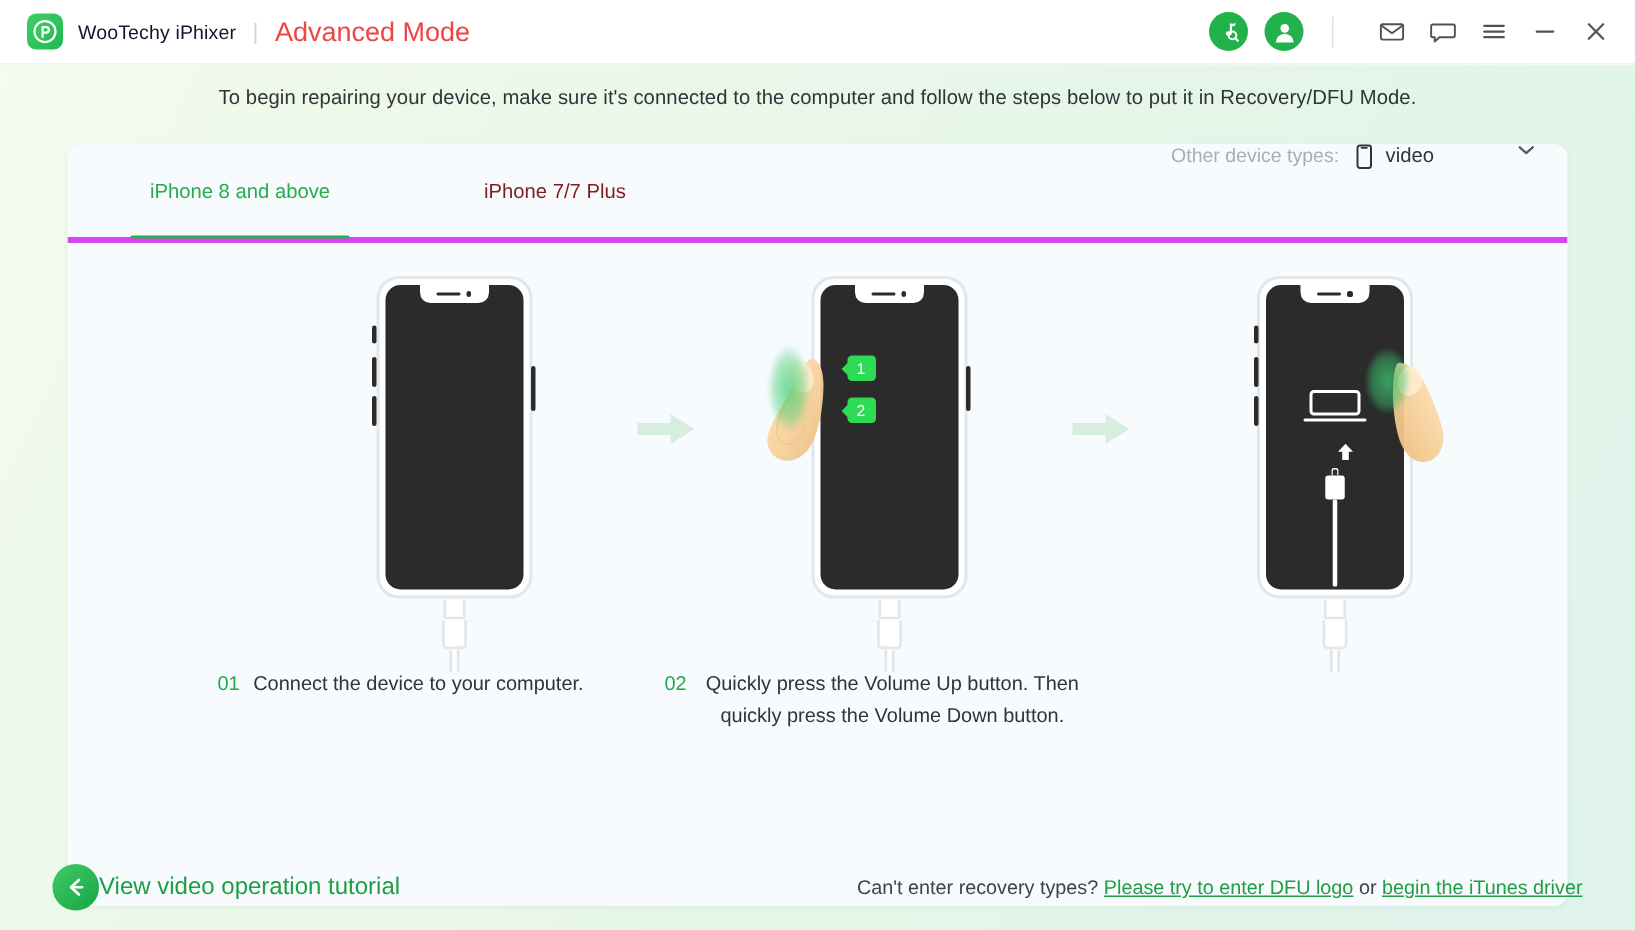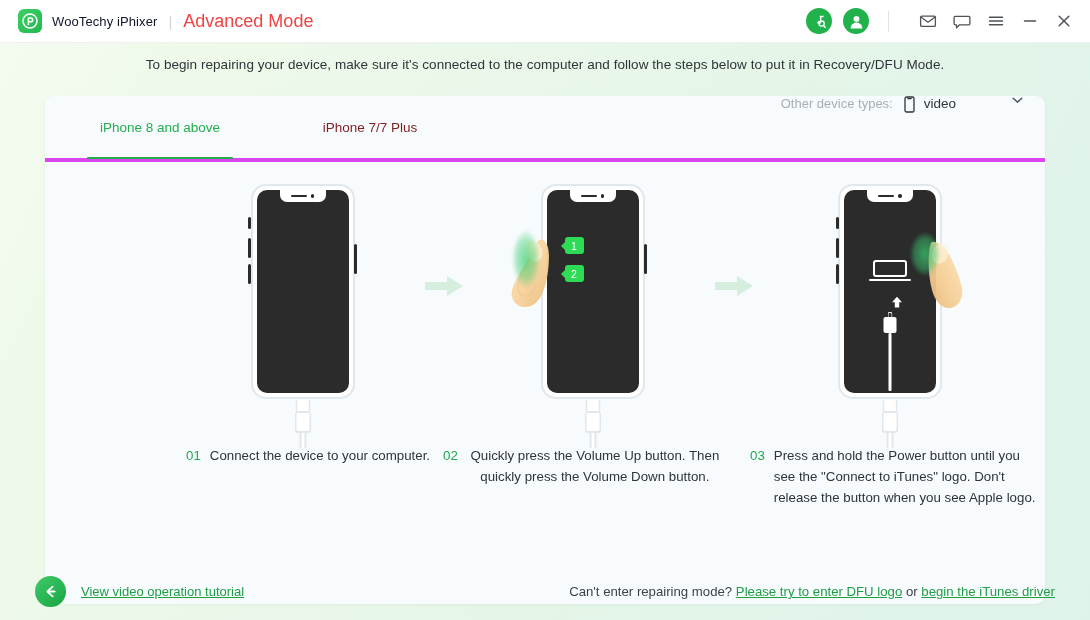--- a/index.html
+++ b/index.html
@@ -303,21 +303,21 @@
     width: 2.5px; height: 58px; background: #ffffff;
     margin: 0 auto; border-radius: 1px;
   }
 
   
   .steptext {
     position: absolute;
     display: flex; align-items: flex-start;
     font-size: 13.3px; line-height: 21px; color: #2f3438;
   }
-  .st-1 { left: 100px; top: 283px; width: 290px; margin-left: 41px; }
+  .st-1 { left: 100px; top: 283px; width: 290px; }
   .st-2 { left: 398px; top: 283px; width: 280px; text-align: center; }
   .st-3 { left: 705px; top: 283px; width: 290px; }
   .stepnum {
     color: #22a94d; flex: none;
     margin-right: 9px; font-size: 13.3px;
   }
   .stepbody { flex: 1 1 auto; }
 
   
   .footer {
@@ -326,23 +326,22 @@
     display: flex; align-items: center;
   }
   .back-btn {
     margin-left: 35px;
     width: 31px; height: 31px; border-radius: 50%;
     background: linear-gradient(140deg,#41c96a,#16a641);
     display: flex; align-items: center; justify-content: center;
     flex: none; cursor: default;
   }
   .vlink {
-    margin-left: 15px;
-    font-size: 13px; color: #1f9e45;
-    text-decoration: underline; cursor: default; white-space: nowrap;
+    font-size: 16px; color: #1f9e45;
+    cursor: default; white-space: nowrap;
   }
   .footer-right {
     margin-left: auto; margin-right: 35px;
     font-size: 13.2px; color: #3d4348; white-space: nowrap;
   }
   .footer-right a {
     color: #1f9e45; text-decoration: underline; cursor: default;
   }
   .fr-or { color: #3d4348; }
 </style>
@@ -587,41 +586,37 @@
         <div class="steptext st-1">
           <span class="stepnum">01</span>
           <span class="stepbody">Connect the device to your computer.</span>
         </div>
 
         <div class="steptext st-2">
           <span class="stepnum">02</span>
           <span class="stepbody">Quickly press the Volume Up button. Then quickly press the Volume Down button.</span>
         </div>
 
-        <div class="steptext st-3">
-          <span class="stepnum">03</span>
-          <span class="stepbody">Press and hold the Power button until you see the "Connect to iTunes" logo. Don't release the button when you see Apple logo.</span>
-        </div>
 
       </div>
     </div>
 
     <div class="footer">
 
       <div class="back-btn">
         <svg width="17" height="17" viewBox="0 0 17 17">
           <path d="M10.6 3.6 L5.4 8.5 L10.6 13.4" fill="none" stroke="#ffffff" stroke-width="1.8" stroke-linecap="round" stroke-linejoin="round"></path>
           <line x1="5.8" y1="8.5" x2="12.6" y2="8.5" stroke="#ffffff" stroke-width="1.8" stroke-linecap="round"></line>
         </svg>
       </div>
 
       <div class="vlink">View video operation tutorial</div>
 
       <div class="footer-right">
-        <span>Can't enter repairing mode?</span>
+        <span>Can't enter recovery types?</span>
         <a>Please try to enter DFU logo</a>
         <span class="fr-or">or</span>
         <a>begin the iTunes driver</a>
       </div>
     </div>
 
   </div>
 </div>
 
 </body></html>

